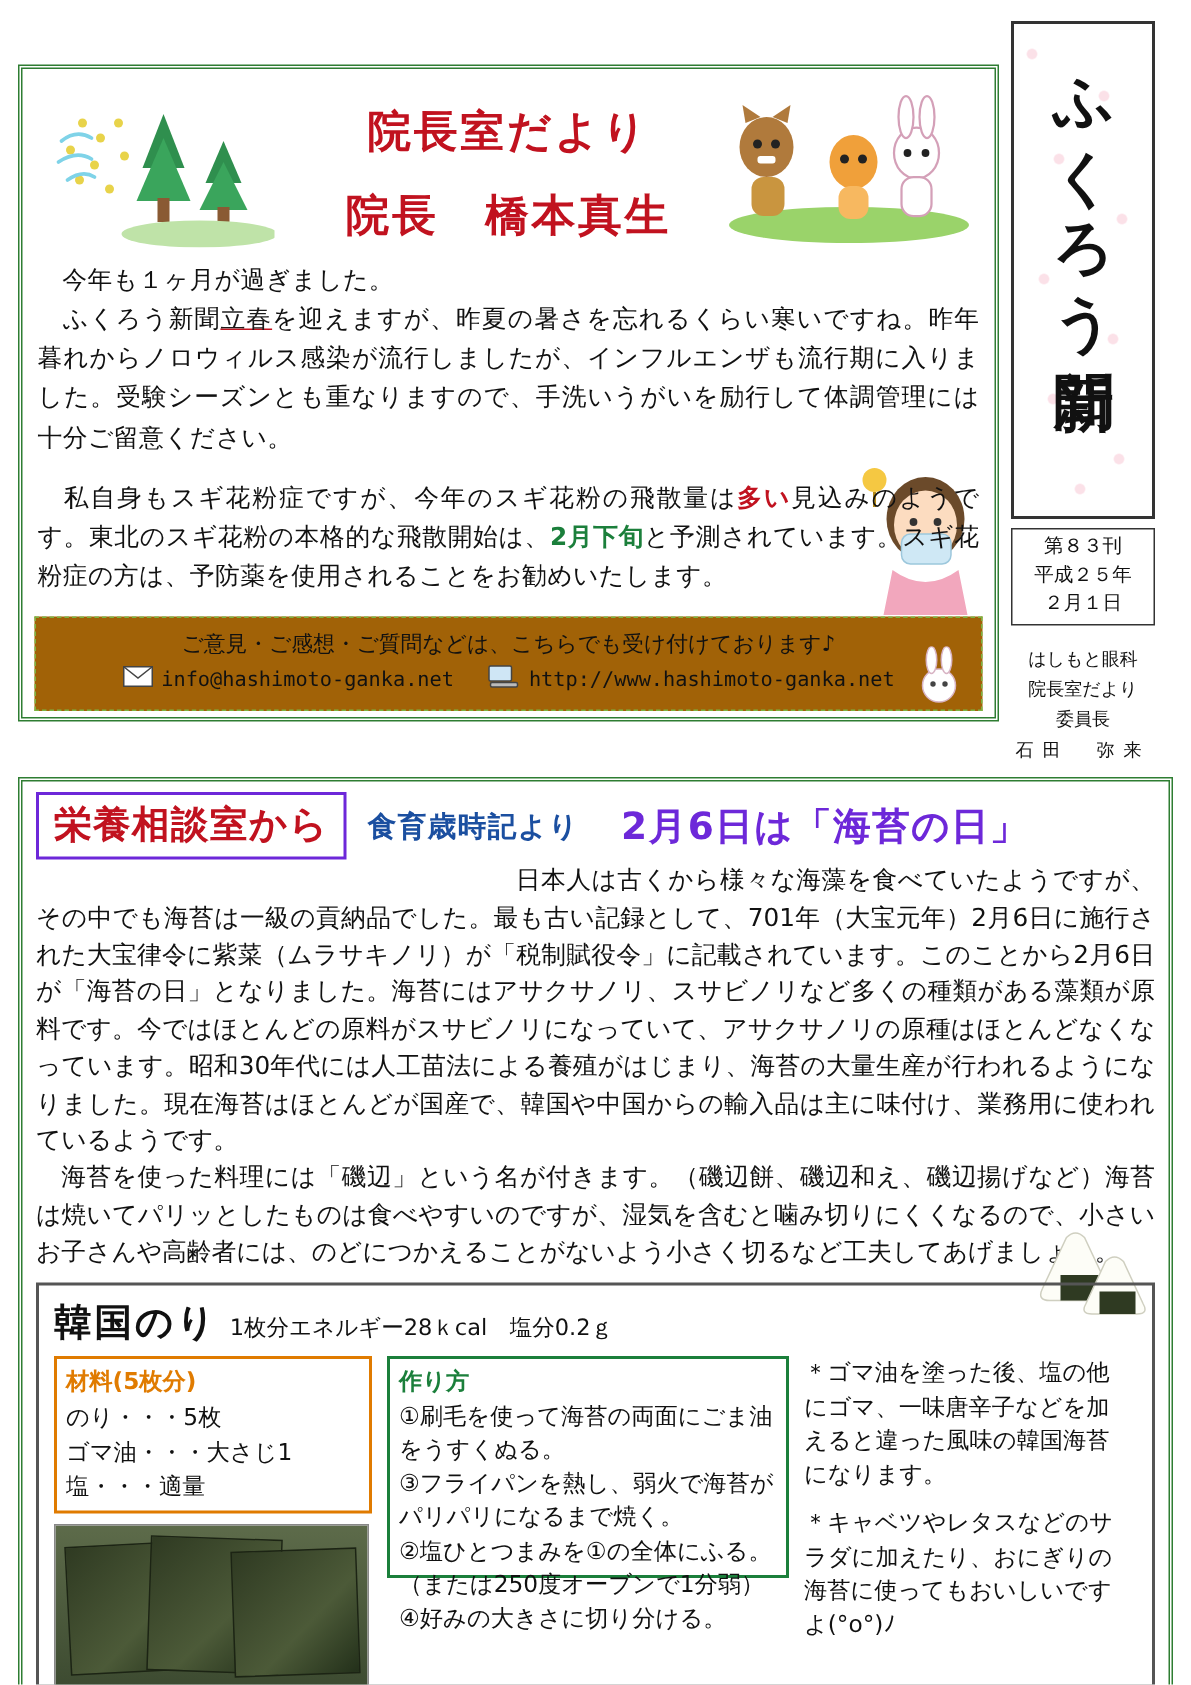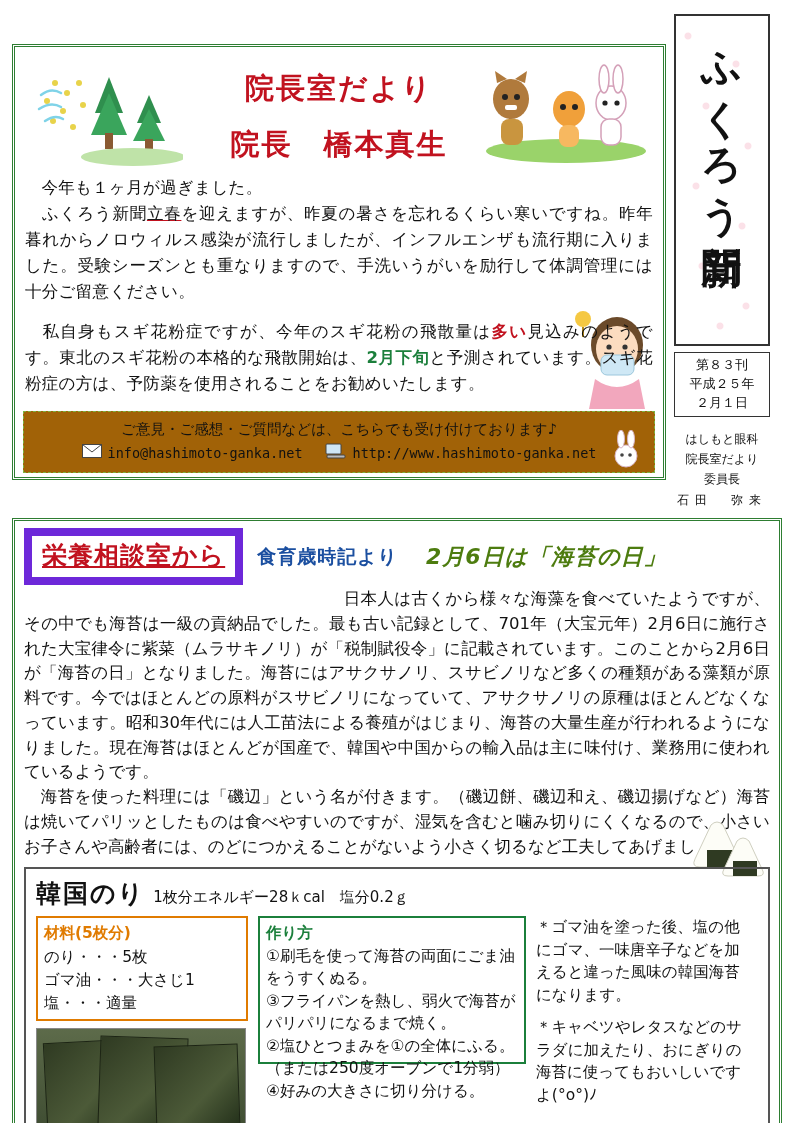--- a/index.html
+++ b/index.html
@@ -127,32 +127,31 @@
   .bottom{
     margin-top:8px;
     border:3px double #2e7d32;
     padding:7px 9px 9px 9px;
     box-sizing:border-box;
     position:relative;
     height:612px;
   }
   .sec-head{display:flex;align-items:center;gap:14px;}
   .sec-title{
-    border:8px solid #6d28d9;
+    border:2px solid #6d28d9;
     padding:3px 10px 5px 10px;
     font-family:"DejaVu Serif","Liberation Serif",serif;
     font-weight:bold;
     font-size:25px;
     color:#c1121f;
     letter-spacing:1px;
     background:#fff;
-    text-decoration:underline;
   }
   .sec-sub{font-size:19px;font-weight:bold;color:#1b4fa0;letter-spacing:1px;}
-  .sec-sub2{font-size:22px;font-weight:bold;color:#4d7c0f;letter-spacing:1px;margin-left:14px;font-style:italic;}
+  .sec-sub2{font-size:25px;font-weight:bold;color:#6d28d9;letter-spacing:1px;margin-left:14px;}
   .article{
     font-size:16.5px;
     line-height:1.5;
     margin-top:2px;
     text-align:justify;
   }
   .article p{margin:0;}
   .article p.first{text-indent:0;}
   .onigiri{position:absolute;right:12px;top:296px;width:86px;height:70px;}
 

